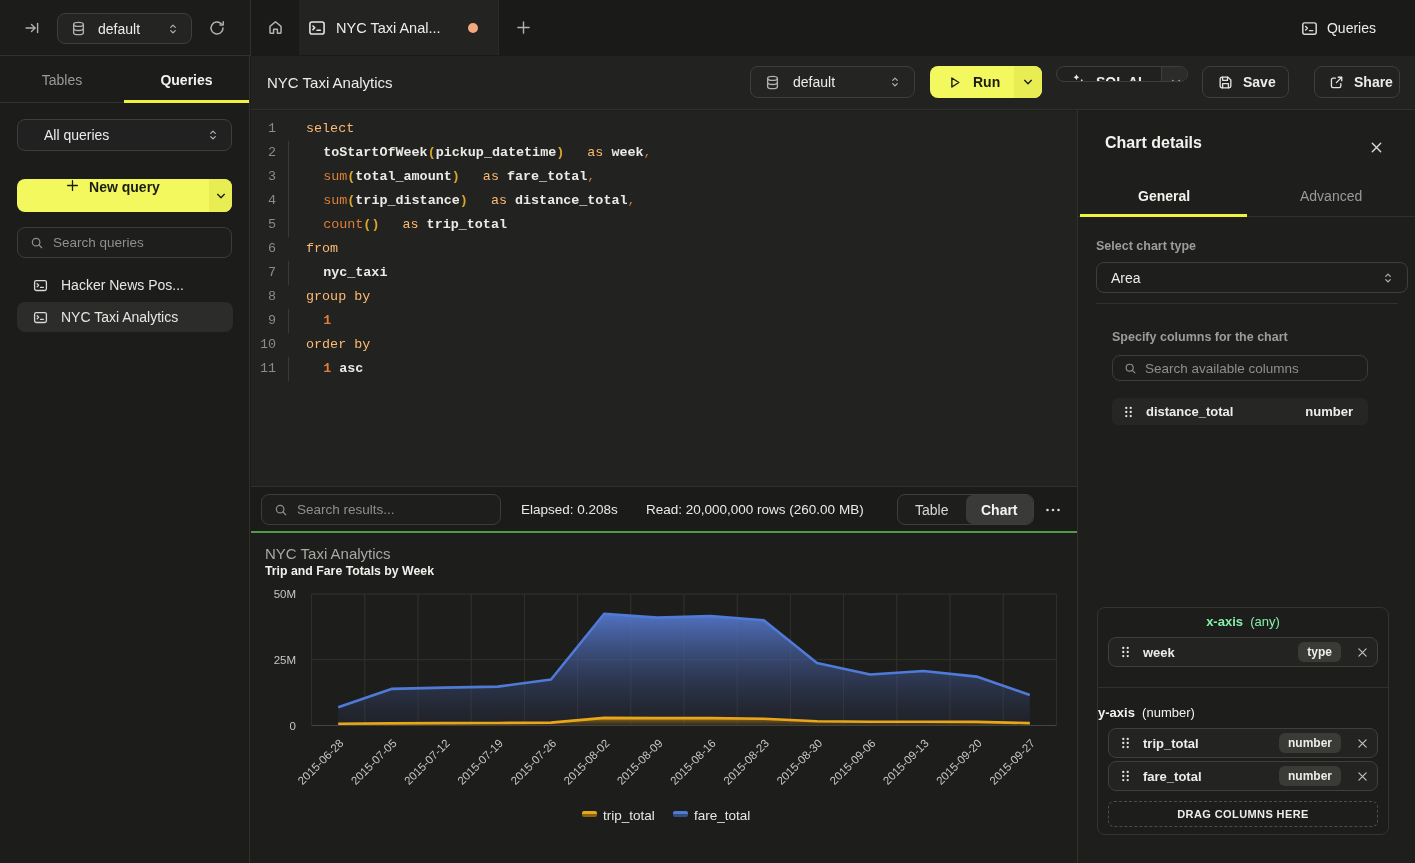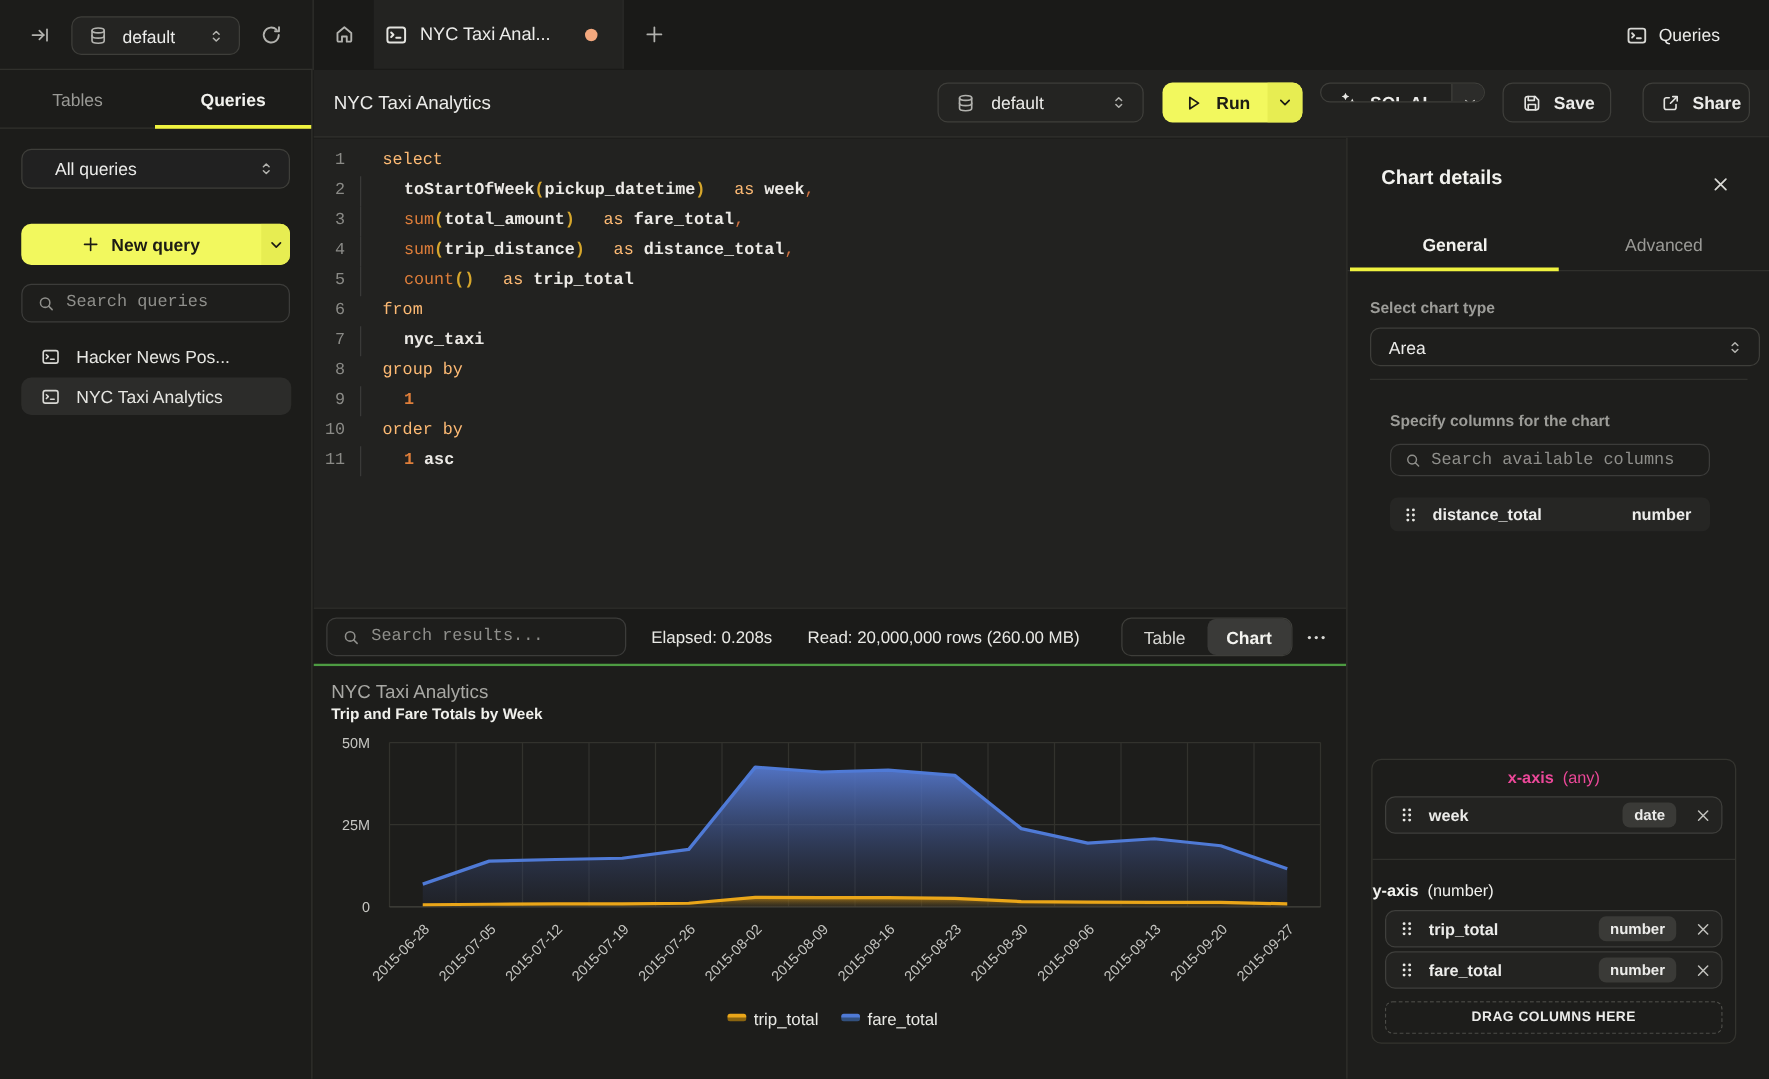--- a/index.html
+++ b/index.html
@@ -16,21 +16,21 @@
 .tabtitle { color:#ececea; font-size:14.5px; font-weight:500; margin-left:10px; }
 #topsel { left:57px; top:13px; width:135px; height:31px; border:1px solid #3e3e3a; border-radius:8px; background:#242422; display:flex; align-items:center; }
 #topqueries { right:39px; top:0px; height:56px; display:flex; align-items:center; color:#ececea; font-size:14px; font-weight:500; }
 
 
 #sidebar { left:0; top:56px; width:250px; height:807px; background:#1c1c1a; border-right:1px solid #30302c; }
 .sbtab { top:0; height:47px; display:flex; align-items:center; justify-content:center; font-size:14px; }
 #sbtabrow { left:0; top:0; width:249px; height:47px; border-bottom:1px solid #30302c; }
 #sbul { left:124px; top:44px; width:125px; height:3px; background:#eff23f; }
 .selectbox { border:1px solid #3e3e3a; border-radius:8px; background:#212121; display:flex; align-items:center; color:#ececea; font-size:14px; }
-.inputbox { border:1px solid #3c3c3a; border-radius:8px; background:#1e1e1c; display:flex; align-items:center; color:#8f8f8b; font-size:13.5px;font-family:Liberation Mono, monospace; }
+.inputbox { border:1px solid #3c3c3a; border-radius:8px; background:#1e1e1c; display:flex; align-items:center; color:#8f8f8b; font-size:13.5px; }
 .listrow { left:17px; width:216px; height:30px; display:flex; align-items:center; border-radius:8px; color:#e6e6e2; font-size:14px; font-weight:500; }
 
 
 #toolbar { left:251px; top:56px; width:1164px; height:54px; background:#222220; border-bottom:1px solid #30302c; }
 .btn { height:32px; border-radius:8px; display:flex; align-items:center; font-size:14px; font-weight:600; color:#ececea; }
 .btn.outline { border:1px solid #3e3e3a; background:#222220; }
 
 
 #editor { left:251px; top:111px; width:826px; height:375px; background:#222220; font-family:"Liberation Mono",monospace; font-size:13.4px; }
 .cl { position:relative; height:24px; line-height:24px; white-space:pre; }
@@ -138,21 +138,21 @@
   <div class="abs selectbox" style="left:17px;top:63px;width:215px;height:32px">
     <span style="margin-left:26px">All queries</span>
     <svg style="position:absolute;right:11px" width="14" height="14" viewBox="0 0 16 16">
         <g class="icon">
           <path d="M5.4 6.2 8 3.6l2.6 2.6"></path>
           <path d="M5.4 9.8 8 12.4l2.6-2.6"></path>
         </g>
       </svg>
   </div>
   <div class="abs" style="left:17px;top:123px;width:215px;height:33px;border-radius:8px;background:#f2f85e;overflow:hidden">
-    <div class="abs" style="left:0;top:0;width:192px;height:33px;display:flex;align-items:center;justify-content:center">
+    <div class="abs" style="left:0;top:0;width:192px;height:33px;display:flex;align-items:flex-start;justify-content:center">
       <svg style="margin-right:10px" width="13" height="13" viewBox="0 0 16 16">
           <g class="icon" style="stroke:#1c1c14;stroke-width:1.6">
             <path d="M8 2v12M2 8h12"></path>
           </g>
         </svg>
       <span style="color:#1c1c14;font-size:14px;font-weight:600">New query</span>
     </div>
     <div class="abs" style="left:192px;top:0;width:23px;height:33px;background:#e7ed52;display:flex;align-items:center;justify-content:center">
       <svg width="12" height="12" viewBox="0 0 16 16">
           <g class="icon" style="stroke:#1c1c14;stroke-width:1.8">
@@ -419,34 +419,34 @@
           <circle cx="9.4" cy="7" r="1.25"></circle>
           <circle cx="4.6" cy="11.4" r="1.25"></circle>
           <circle cx="9.4" cy="11.4" r="1.25"></circle>
         </g>
       </svg>
     <span style="margin-left:11px;color:#ececea;font-size:13px;font-weight:700">distance_total</span>
     <span style="position:absolute;right:15px;color:#ececea;font-size:13px;font-weight:700">number</span>
   </div>
 
   <div class="abs" style="left:19px;top:497px;width:292px;height:228px;border:1px solid #34342f;border-radius:8px;background:#1d1d1b">
-    <div class="abs" style="left:0;top:6px;width:290px;text-align:center;color:#ec4899;font-size:13px"><b>x-axis</b>&nbsp;&nbsp;(any)</div>
+    <div class="abs" style="left:0;top:6px;width:290px;text-align:center;color:#86efac;font-size:13px"><b>x-axis</b>&nbsp;&nbsp;(any)</div>
     <div class="abs axrow" style="top:29px">
       <svg style="margin-left:10px" width="13" height="14" viewBox="0 0 14 14">
           <g fill="#e8e8e4">
             <circle cx="4.6" cy="2.6" r="1.25"></circle>
             <circle cx="9.4" cy="2.6" r="1.25"></circle>
             <circle cx="4.6" cy="7" r="1.25"></circle>
             <circle cx="9.4" cy="7" r="1.25"></circle>
             <circle cx="4.6" cy="11.4" r="1.25"></circle>
             <circle cx="9.4" cy="11.4" r="1.25"></circle>
           </g>
         </svg>
       <span class="nm2" style="margin-left:11px">week</span>
-      <span class="badge" style="position:absolute;right:36px">date</span>
+      <span class="badge" style="position:absolute;right:36px">type</span>
       <svg style="position:absolute;right:8px" width="13" height="13" viewBox="0 0 16 16">
           <g class="icon" style="stroke:#c0c0bc;stroke-width:1.5">
             <path d="M3.5 3.5l9 9M12.5 3.5l-9 9"></path>
           </g>
         </svg>
     </div>
     <div class="abs" style="left:0;top:79px;width:290px;height:1px;background:#30302c"></div>
     <div class="abs" style="left:0;top:97px;width:290px;text-align:left;color:#f2f2ee;font-size:13px"><b>y-axis</b>&nbsp;&nbsp;(number)</div>
     <div class="abs axrow" style="top:120px">
       <svg style="margin-left:10px" width="13" height="14" viewBox="0 0 14 14">

